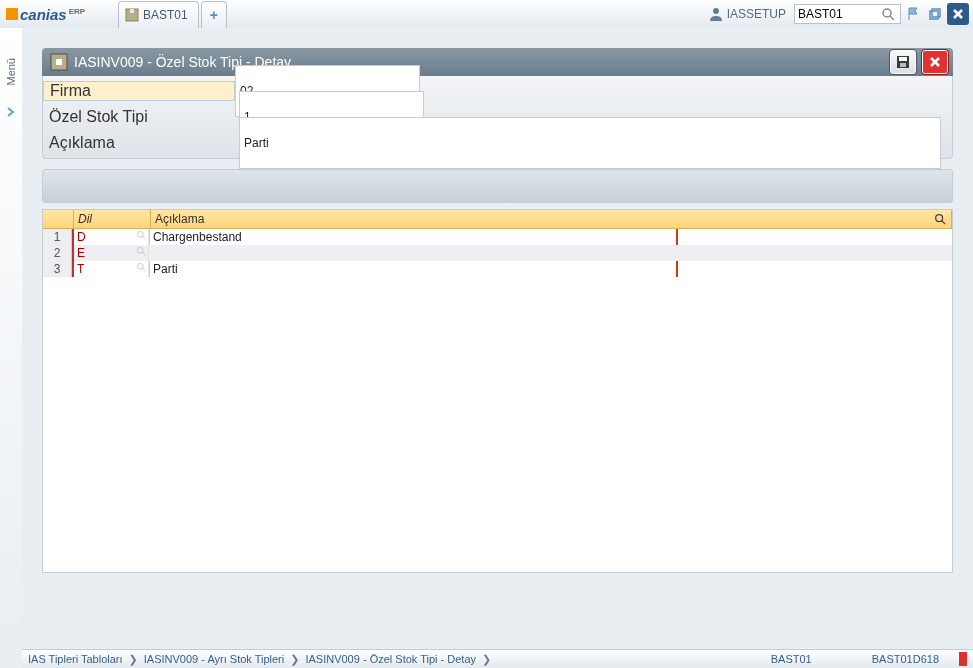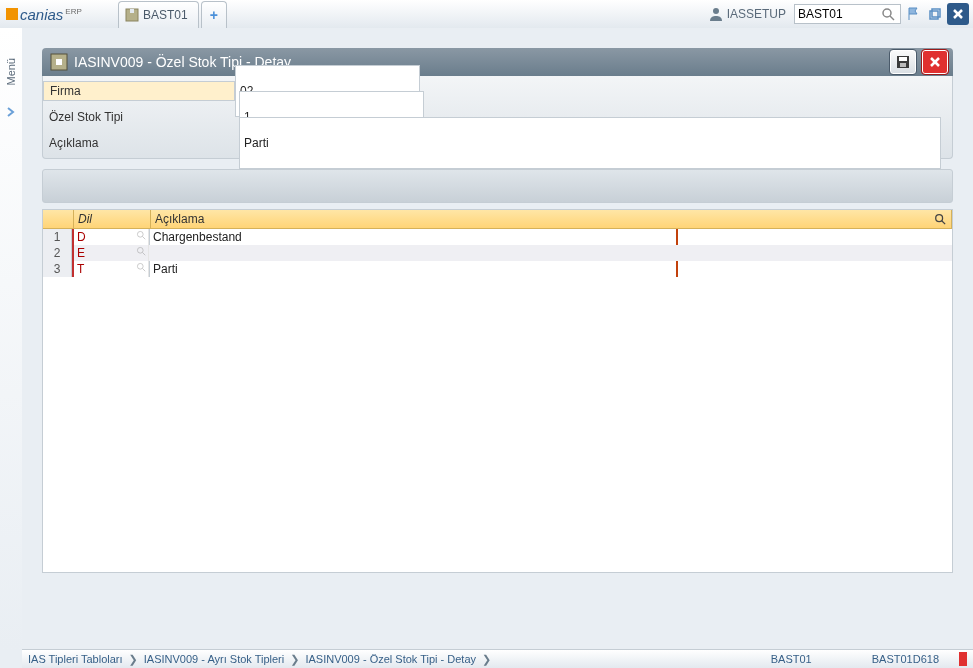--- a/index.html
+++ b/index.html
@@ -1,21 +1,21 @@
 <!DOCTYPE html>
 <html><head>
 <meta charset="utf-8">
 <style>
   html,body{margin:0;padding:0;font-family:Arial,Helvetica,sans-serif;font-size:12px;color:#222;background:#e9eef3;height:100%;}
   .app{width:973px;height:668px;position:relative;overflow:hidden;background:#e9eef3;}
   
   .topbar{height:28px;background:linear-gradient(#ffffff,#e3e9ef);border-bottom:1px solid #b8c1c9;display:flex;align-items:stretch;}
   .logo{width:110px;display:flex;align-items:center;padding-left:6px;}
   .logo-orange{width:12px;height:12px;background:#f29300;display:inline-block;margin-right:2px;}
-  .logo-text{font-weight:normal;font-style:italic;color:#2e5a8a;font-size:15px;}
+  .logo-text{font-weight:bold;font-style:italic;color:#2e5a8a;font-size:15px;}
   .logo-text sup{font-size:8px;font-style:normal;color:#6c6c6c;margin-left:2px;}
   .tabs{display:flex;align-items:flex-end;}
   .tab{display:flex;align-items:center;background:linear-gradient(#ffffff,#e9eef3);border:1px solid #b8c1c9;border-bottom:none;border-radius:4px 4px 0 0;padding:3px 10px 3px 6px;margin-left:2px;height:20px;font-size:12px;color:#4a5a6a;}
   .tab svg{margin-right:4px;}
   .tab.add{padding:3px 8px;}
   .add-icon{color:#4a90d9;font-weight:bold;font-size:14px;}
   .spacer{flex:1;}
   .user{display:flex;align-items:center;color:#5a6a7a;margin-right:8px;}
   .user svg{margin-right:4px;}
   .search{display:flex;align-items:center;background:#fff;border:1px solid #b8c1c9;width:105px;height:18px;margin-top:4px;margin-right:4px;}
@@ -32,21 +32,21 @@
   .content{position:absolute;left:22px;top:28px;right:0;bottom:18px;background:#e9eef3;box-sizing:border-box;}
   
   .panel{margin:20px 20px 0 20px;}
   .panel-header{background:linear-gradient(#8a98a4,#6a7d8c);border-radius:4px 4px 0 0;height:28px;display:flex;align-items:center;padding:0 4px 0 8px;color:#fff;font-size:14px;}
   .panel-header .title{flex:1;font-weight:normal;}
   .hbtn{width:26px;height:24px;background:linear-gradient(#fbfbfb,#d9dee3);border:1px solid #4a5a6a;border-radius:4px;margin-left:4px;display:flex;align-items:center;justify-content:center;box-shadow:inset 0 0 0 1px #fff;}
   .hbtn.close{background:#e03030;border-color:#9a1a1a;}
   
   .form{background:linear-gradient(#f3f5f7,#dde3e8);border:1px solid #c5cdd4;border-top:none;border-radius:0 0 4px 4px;padding:2px 0;}
   .row{display:flex;align-items:center;height:26px;}
-  .lbl{width:190px;padding-left:6px;color:#333;font-size:12px;}
+  .lbl{width:190px;padding-left:6px;color:#333;font-size:16px;}
   .fld{width:175px;height:18px;border:1px solid #c5cdd4;background:#fff;font-size:12px;padding:16px 4px;display:flex;align-items:center;}
   .fld.wide{width:692px;}
   .firma-lbl{border:1px solid #c5cdd4;background:#fff0cc;height:18px;display:flex;align-items:center;}
   .chk{width:16px;height:16px;border:1px solid #7a8a98;border-radius:2px;background:linear-gradient(#ffffff,#e3e9ef);display:flex;align-items:center;justify-content:center;}
   .chk svg{display:none;}
   .chk.checked svg{display:block;}
   
   .graybar{margin:10px 20px 0 20px;height:32px;background:linear-gradient(#dfe5ea,#c8d0d7);border:1px solid #c5cdd4;border-radius:3px;}
   
   .table-wrap{margin:6px 20px 0 20px;border:1px solid #c5cdd4;background:#fff;height:362px;position:relative;}

